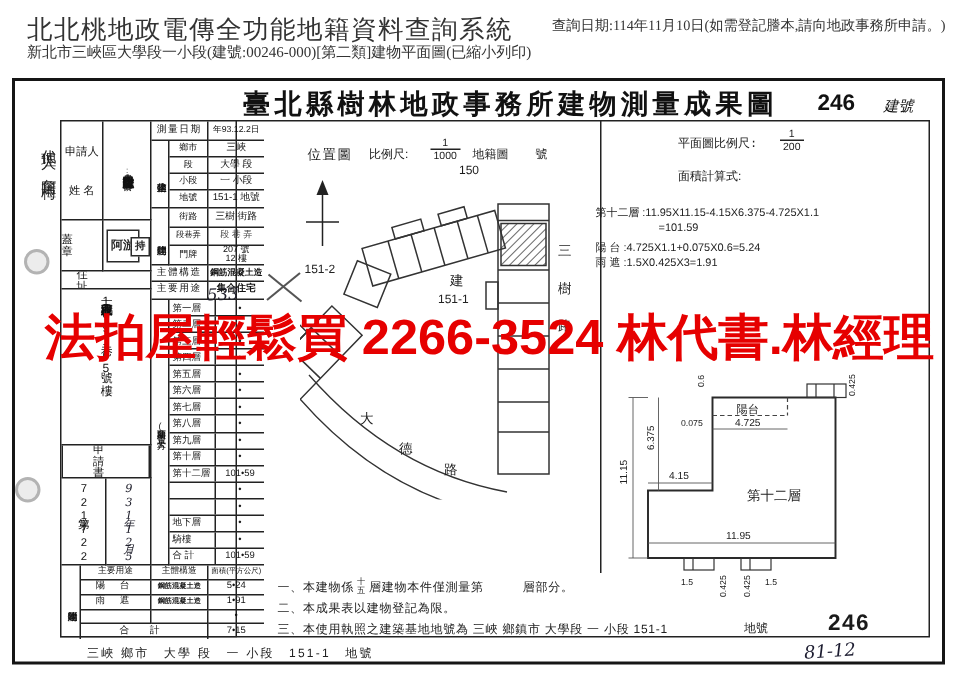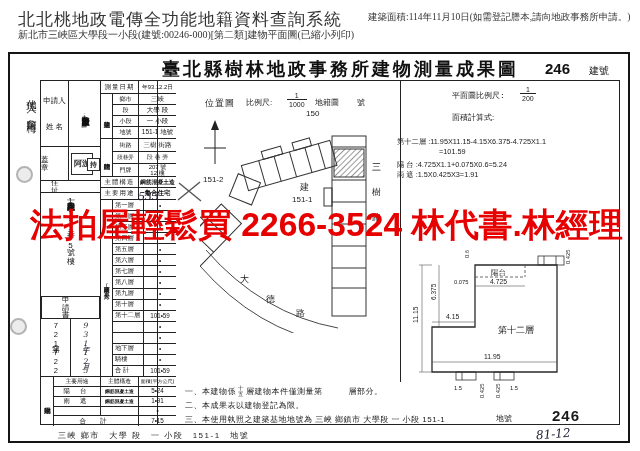--- a/index.html
+++ b/index.html
@@ -29,28 +29,28 @@
   .seal{border:1.5px solid #2a2a2a;color:#2a2a2a;display:flex;align-items:center;justify-content:center;font-weight:700;}
   .watermark{position:absolute;left:0;top:203px;width:640px;text-align:center;font-size:33px;font-weight:900;white-space:nowrap;z-index:6;letter-spacing:0px;transform:scaleX(1.02);transform-origin:left;}
   svg text{font-family:"Liberation Sans",sans-serif;fill:#222;}
 </style>
 </head>
 <body>
 
 <div class="doc">
 
   <div class="abs" style="left:18px;top:8px;font-size:17px;letter-spacing:1px;color:#333;font-family:'Liberation Serif',serif;">北北桃地政電傳全功能地籍資料查詢系統</div>
-  <div class="abs" style="left:368px;top:11px;font-size:9.5px;color:#333;font-family:'Liberation Serif',serif;">建築面積:114年11月10日(如需登記謄本,請向地政事務所申請。)</div>
+  <div class="abs" style="left:368px;top:11px;font-size:9.5px;color:#333;font-family:'Liberation Serif',serif;">查詢日期:114年11月10日(如需登記謄本,請向地政事務所申請。)</div>
   <div class="abs" style="left:18px;top:28px;font-size:10px;color:#333;font-family:'Liberation Serif',serif;">新北市三峽區大學段一小段(建號:00246-000)[第二類]建物平面圖(已縮小列印)</div>
 
   <div class="form-frame"></div>
 
   <div class="abs" style="left:162px;top:57px;font-size:18px;font-weight:700;letter-spacing:3px;color:#111;">臺北縣樹林地政事務所建物測量成果圖</div>
   <div class="abs" style="left:545px;top:60px;font-size:15px;font-weight:700;color:#111;">246</div>
-  <div class="abs" style="left:589px;top:64px;font-size:10px;color:#111;">建號</div>
+  <div class="abs" style="left:589px;top:64px;font-size:10px;color:#111;font-style:italic;">建號</div>
 
   <div class="inner-box"></div>
   <div class="vdiv"></div>
 
   <div class="abs vert" style="left:24px;top:92px;height:90px;font-size:10px;letter-spacing:2px;color:#222;">代理人 詹阿梅</div>
   <div class="hole" style="left:16px;top:166px;"></div>
   <div class="hole" style="left:10px;top:318px;"></div>
 
   <div class="ltable">
 

